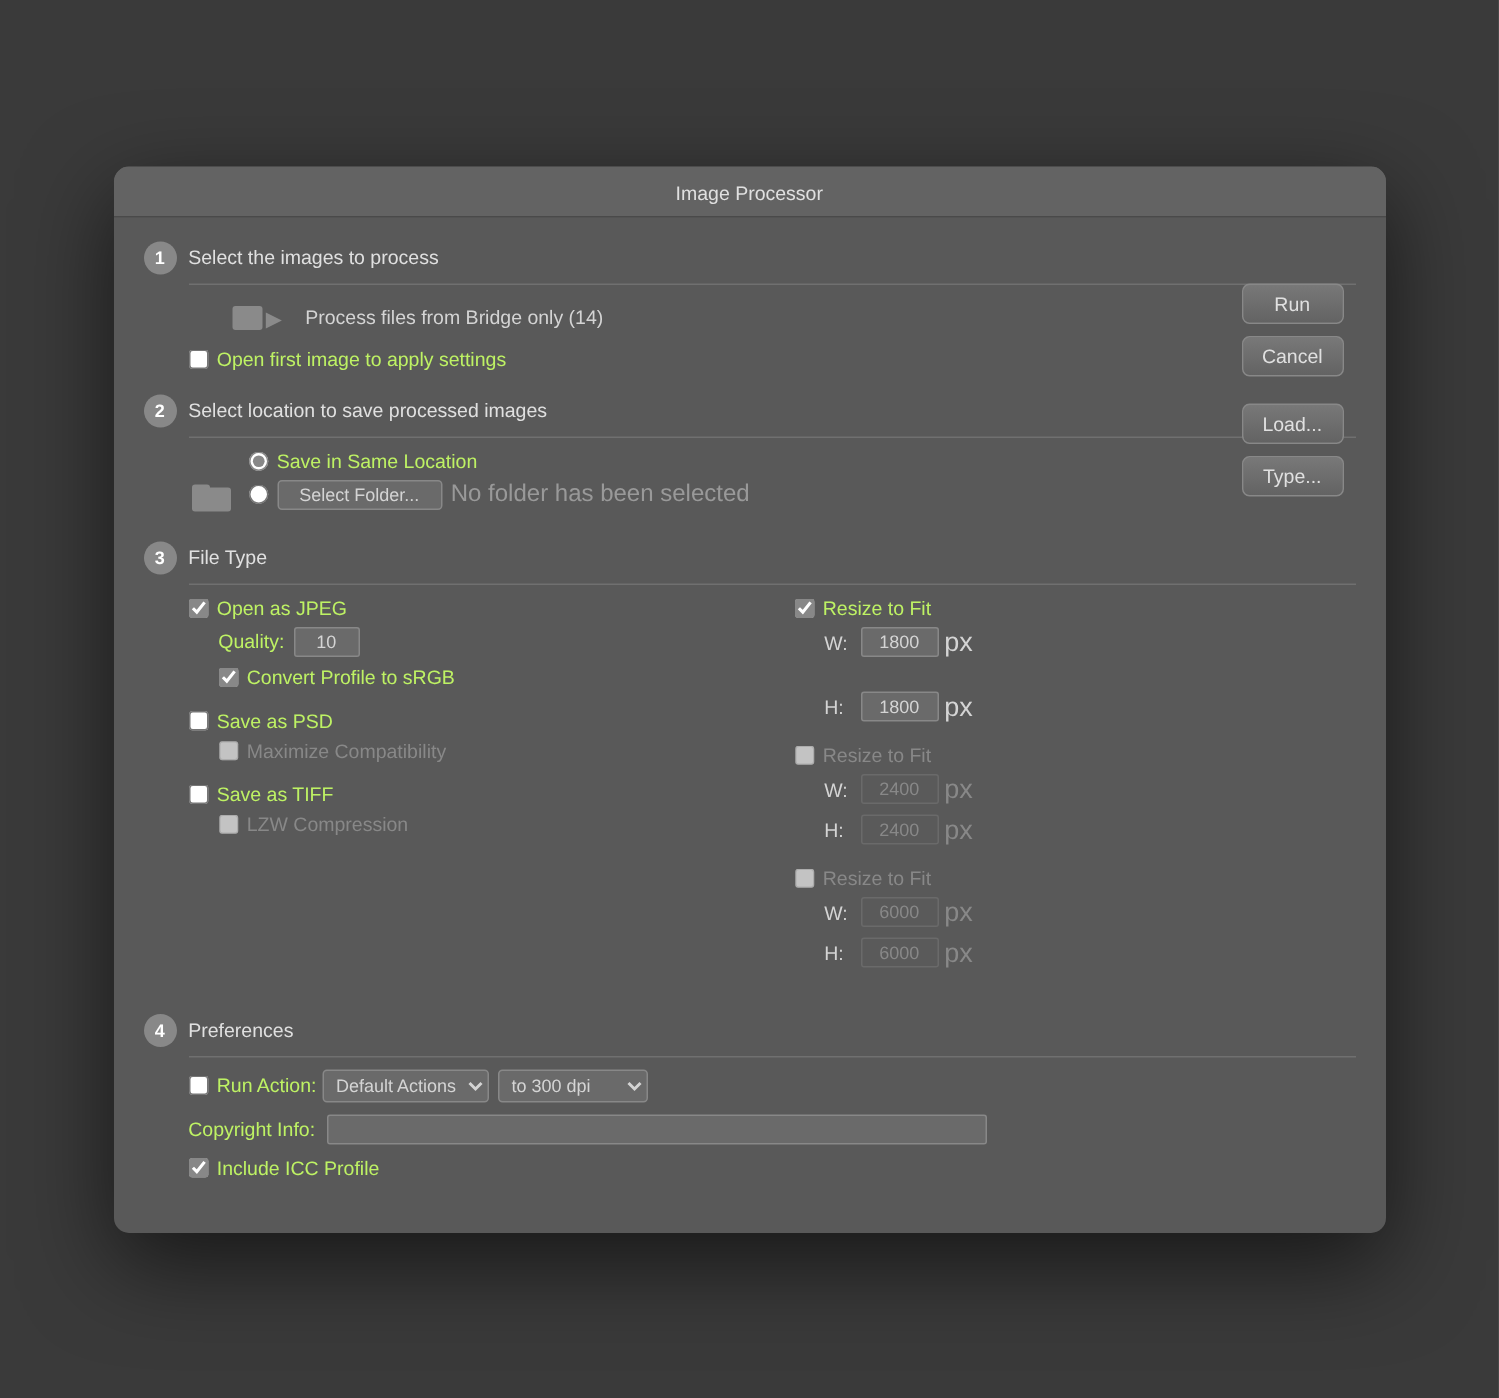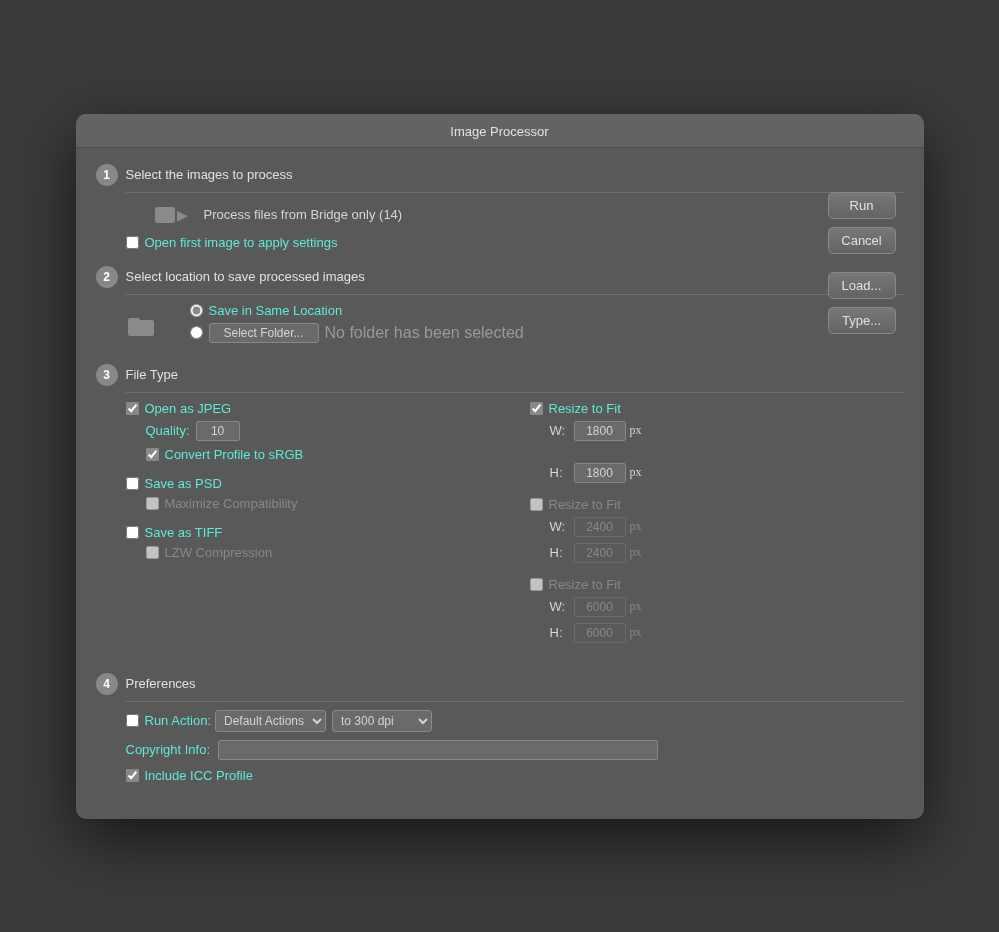--- a/index.html
+++ b/index.html
@@ -142,21 +142,21 @@
       accent-color: #888;
       cursor: pointer;
     }
     input[type="radio"] {
       width: 13px;
       height: 13px;
       accent-color: #888;
       cursor: pointer;
     }
     .label-text {
-      color: #5eead4;
+      color: #bef264;
       font-size: 13px;
     }
     .label-text.disabled {
       color: #888;
     }
     .source-info {
       display: flex;
       align-items: center;
       gap: 8px;
       margin-left: 30px;
@@ -215,22 +215,21 @@
       border-radius: 2px;
       text-align: center;
     }
     .dim-input.disabled {
       background: #5a5a5a;
       color: #888;
       border-color: #6a6a6a;
     }
     .px-label {
       color: #d4d4d4;
-      font-size: 12px;
-      font-family: Liberation Serif, serif;
+      font-size: 18px;
     }
     .px-label.disabled {
       color: #888;
     }
     .action-btn {
       background: linear-gradient(180deg, #787878 0%, #636363 100%);
       border: 1px solid #888;
       color: #e0e0e0;
       font-size: 13px;
       padding: 5px 0;
@@ -319,21 +318,21 @@
         </div>
       </div>
 
       <div class="section">
         <div class="section-header">
           <div class="section-number">2</div>
           <span class="section-title">Select location to save processed images</span>
         </div>
         <hr class="divider">
         <div class="section-content">
-          <div style="display:flex; gap:24px; align-items:center;">
+          <div style="display:flex; gap:0; align-items:flex-end;">
             <div class="icon-placeholder" style="margin-top:2px;">
               <div class="folder-icon"></div>
             </div>
             <div>
               <div class="radio-row">
                 <input type="radio" name="saveLocation" id="sameLocation" checked="" style="">
                 <label for="sameLocation" class="label-text">Save in Same Location</label>
               </div>
               <div class="radio-row">
                 <input type="radio" name="saveLocation" id="selectFolder" style="">

